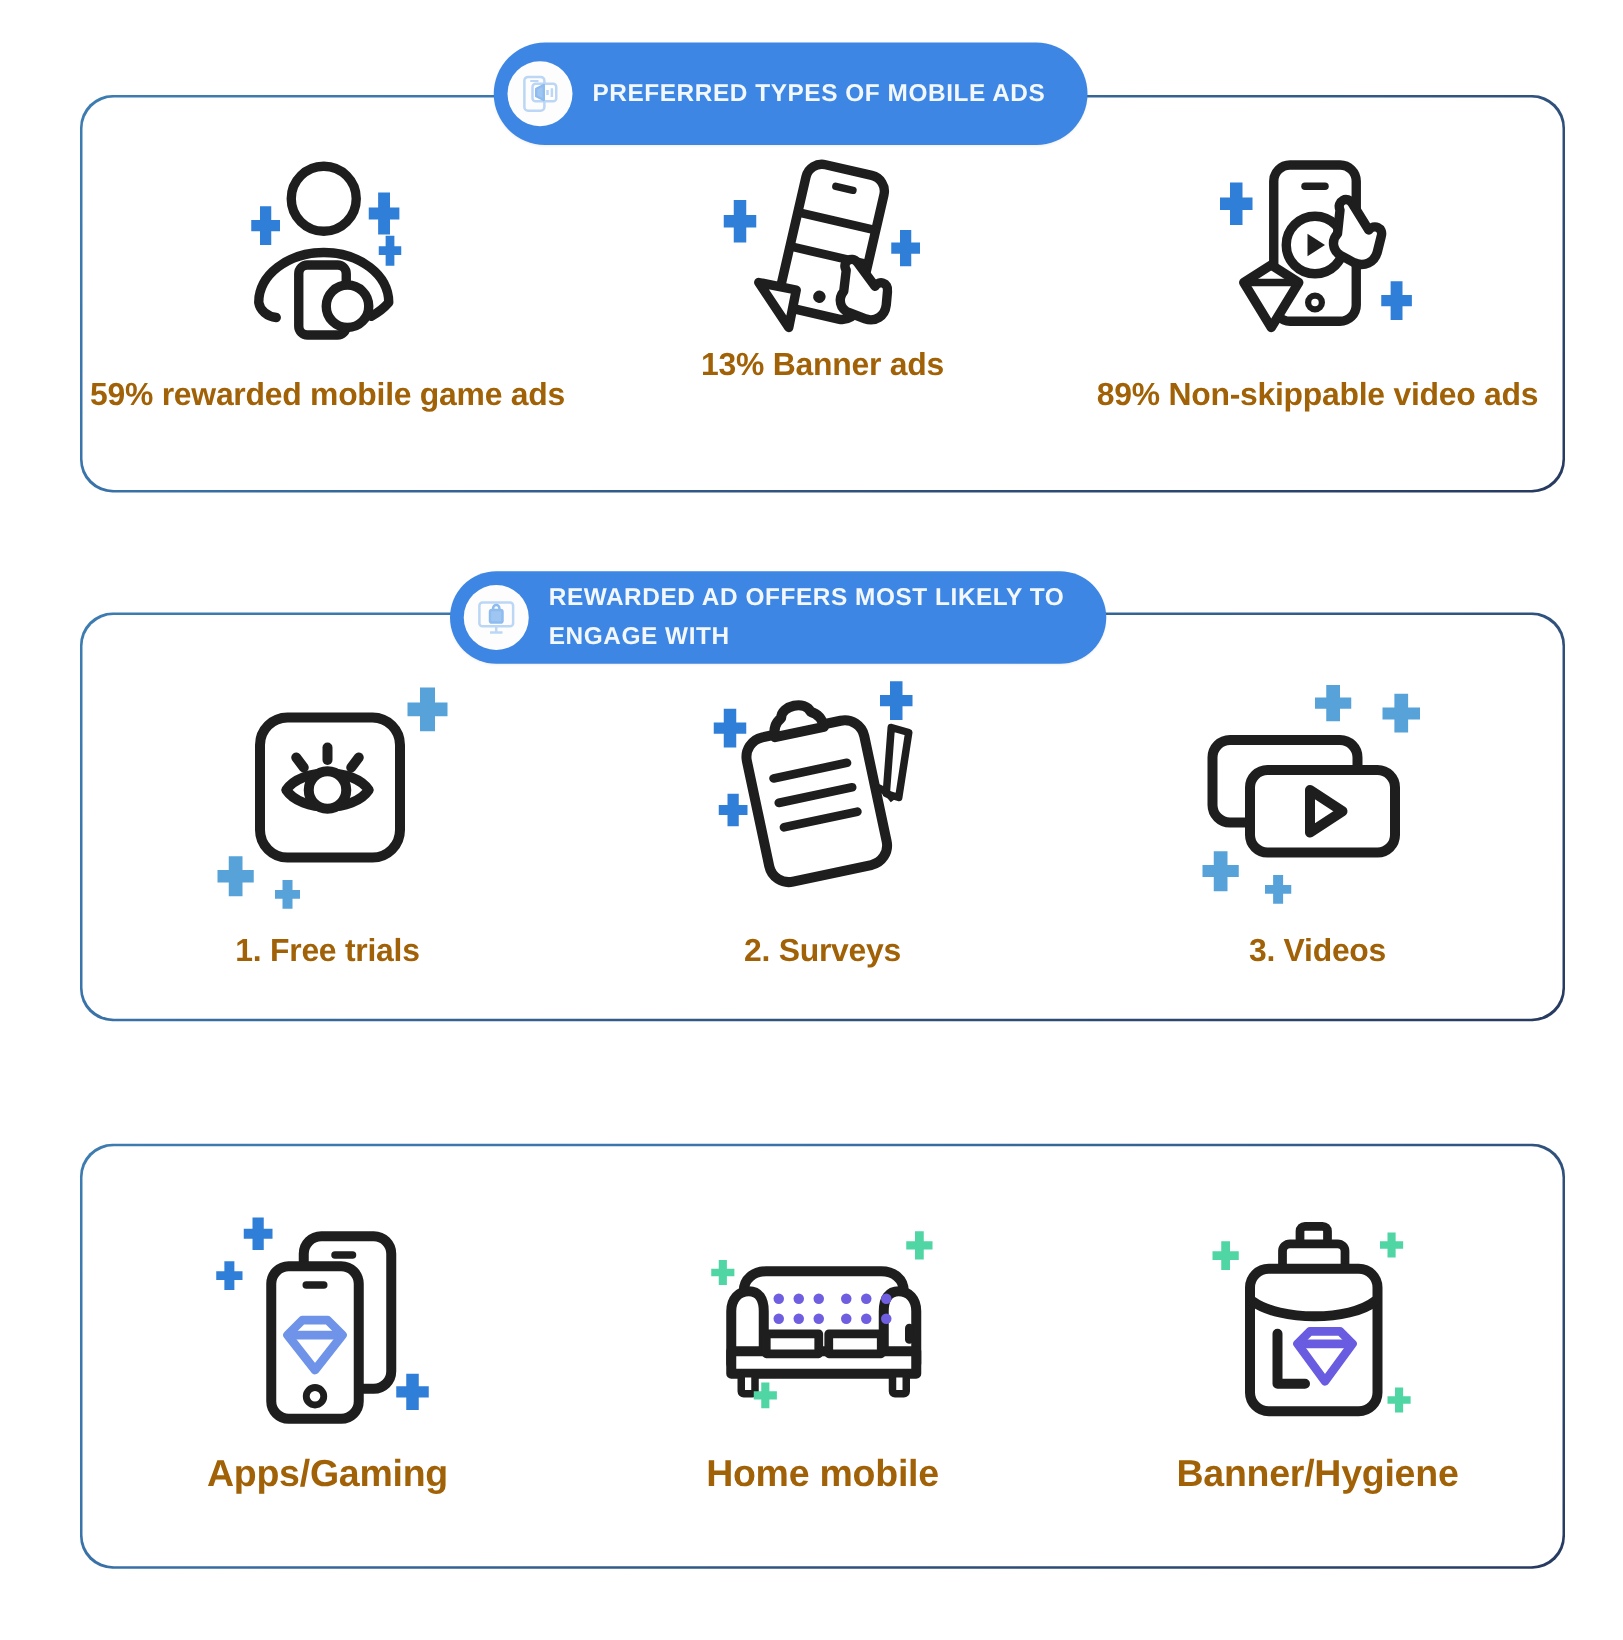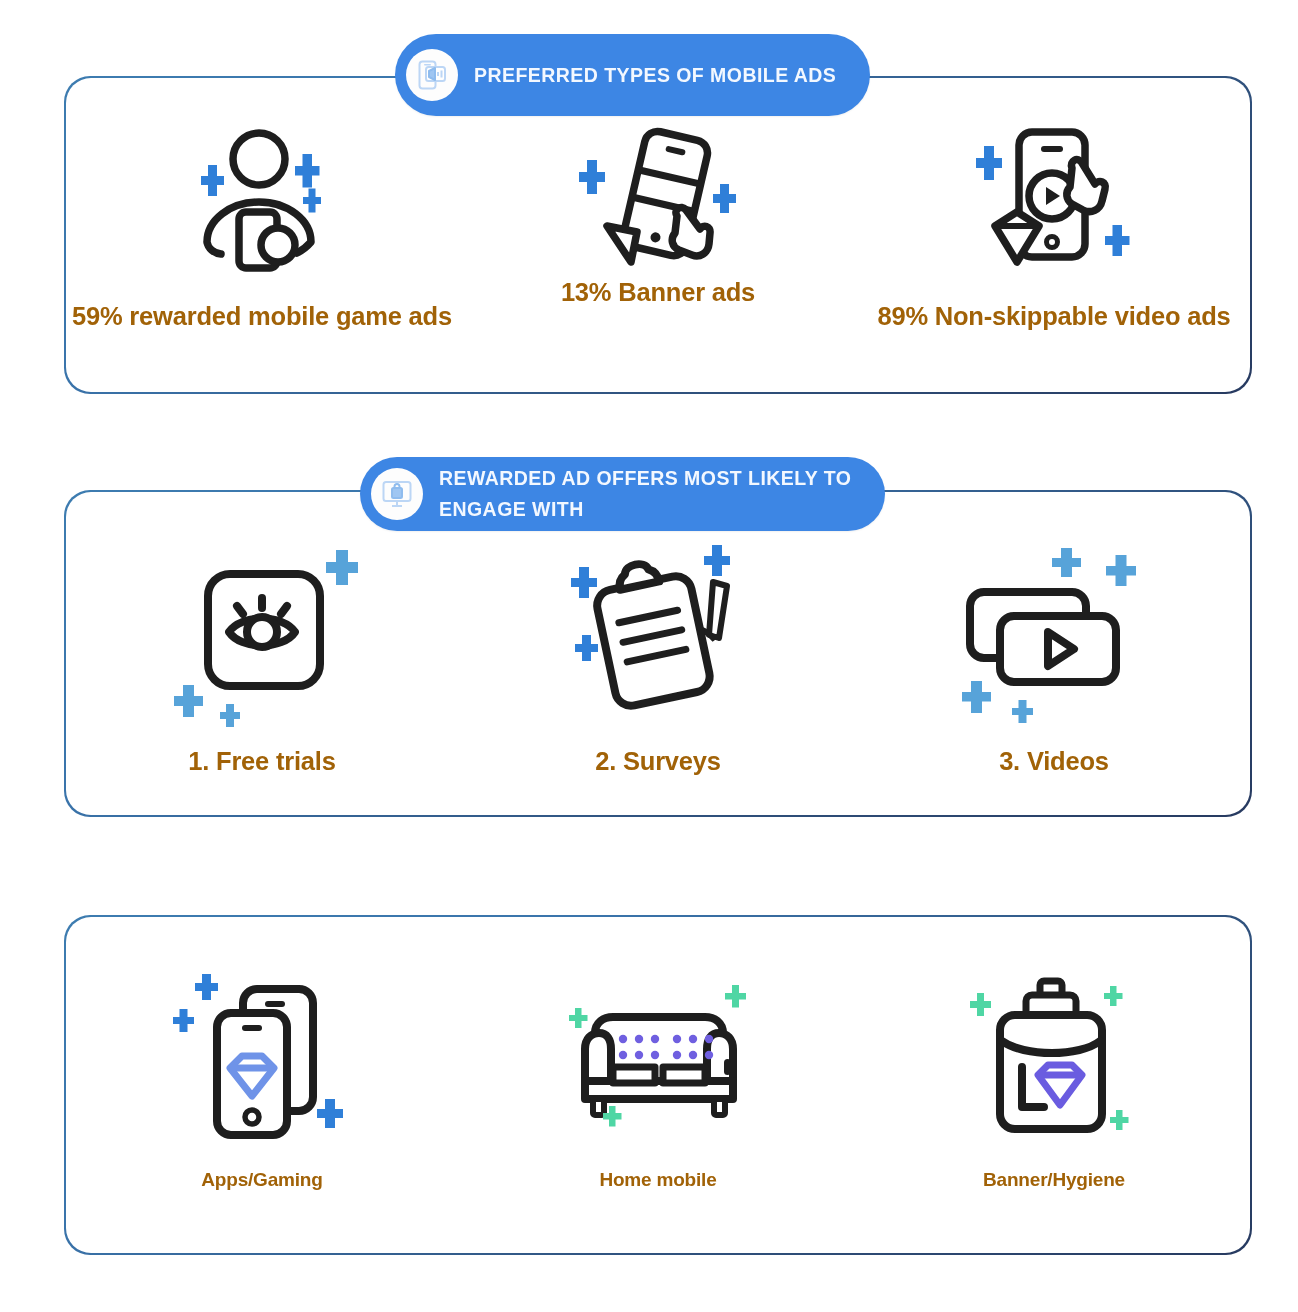--- a/index.html
+++ b/index.html
@@ -69,21 +69,21 @@
   .col-label {
     text-align: right;
     color: #a16207;
     font-weight: 700;
     letter-spacing: -0.2px;
   }
 
   
   .r1 .col-label { font-size: 25.5px; line-height: 36px; }
   .r2 .col-label { font-size: 25.5px; line-height: 34px; }
-  .r3 .col-label { font-size: 19px; line-height: 34px; font-weight: 600; }
+  .r3 .col-label { font-size: 30px; line-height: 34px; font-weight: 600; }
 </style>
 </head>
 <body>
 
 <div class="page">
 
   <div class="card r1" style="left:64px; top:76px; width:1188px; height:318px;">
     <div class="card-frame">
       <div class="card-inner"></div>
     </div>

